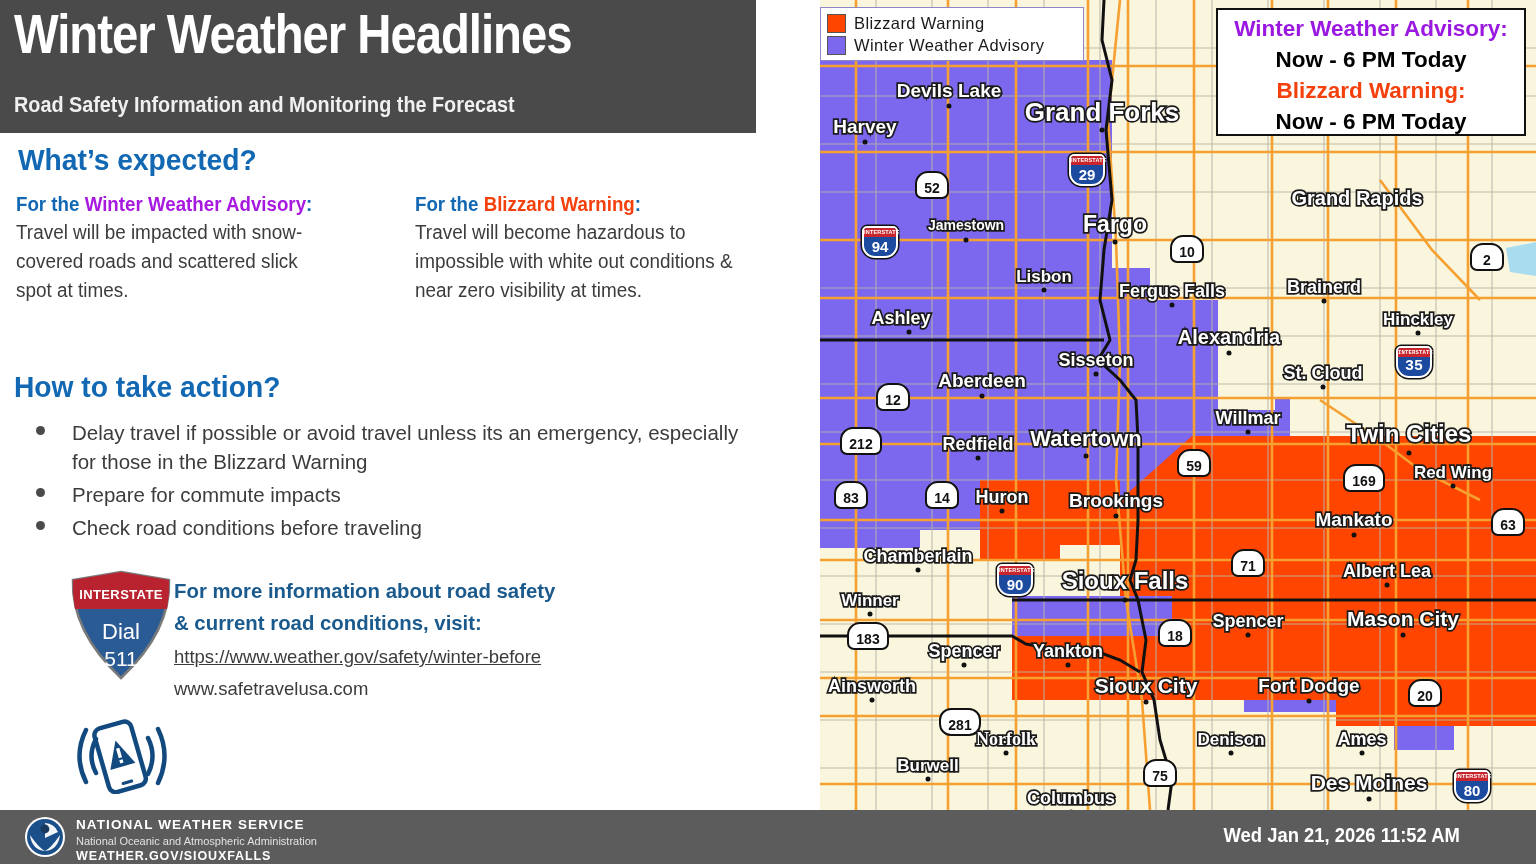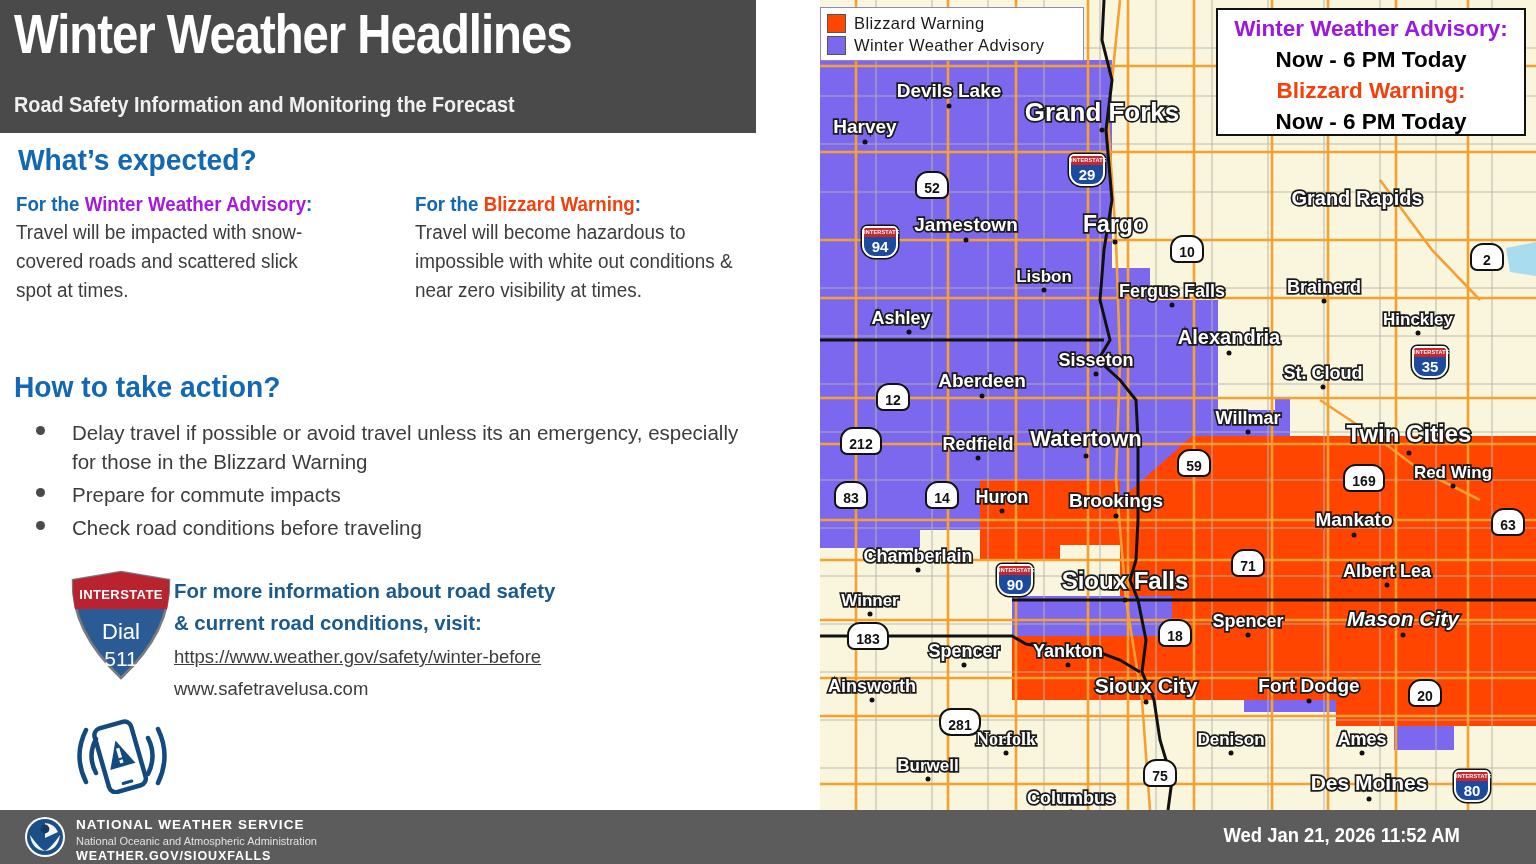--- a/index.html
+++ b/index.html
@@ -251,21 +251,21 @@
   </div>
 
   <div id="city-layer">
         <div class="citydot" style="left: 129px; top: 105.82px;"></div>
         <div class="city" style="left: 129px; top: 91px; font-size: 19px;">Devils Lake</div>
         <div class="citydot" style="left: 45px; top: 141.82px;"></div>
         <div class="city" style="left: 45px; top: 127px; font-size: 19px;">Harvey</div>
         <div class="citydot" style="left: 282px; top: 129.94px;"></div>
         <div class="city" style="left: 282px; top: 112px; font-size: 26px;">Grand Forks</div>
         <div class="citydot" style="left: 146px; top: 239.82px;"></div>
-        <div class="city" style="left: 146px; top: 225px; font-size: 19px;">Jamestown</div>
+        <div class="city" style="left: 146px; top: 225px; font-size: 14px;">Jamestown</div>
         <div class="citydot" style="left: 295px; top: 241.94px;"></div>
         <div class="city" style="left: 295px; top: 224px; font-size: 23px;">Fargo</div>
         <div class="citydot" style="left: 224px; top: 290.26px;"></div>
         <div class="city" style="left: 224px; top: 277px; font-size: 17px;">Lisbon</div>
         <div class="citydot" style="left: 89px; top: 332.04px;"></div>
         <div class="city" style="left: 81px; top: 318px; font-size: 18px;">Ashley</div>
         <div class="citydot" style="left: 352px; top: 305.04px;"></div>
         <div class="city" style="left: 352px; top: 291px; font-size: 18px;">Fergus Falls</div>
         <div class="citydot" style="left: 565px; top: 200.6px;"></div>
         <div class="city" style="left: 537px; top: 185px; font-size: 20px; margin-top: 13px;">Grand Rapids</div>
@@ -301,21 +301,21 @@
         <div class="city" style="left: 567px; top: 571px; font-size: 18px;">Albert Lea</div>
         <div class="citydot" style="left: 98px; top: 570.04px;"></div>
         <div class="city" style="left: 98px; top: 556px; font-size: 18px;">Chamberlain</div>
         <div class="citydot" style="left: 305px; top: 599.72px;"></div>
         <div class="city" style="left: 305px; top: 581px; font-size: 24px;">Sioux Falls</div>
         <div class="citydot" style="left: 50px; top: 614.26px;"></div>
         <div class="city" style="left: 50px; top: 601px; font-size: 17px;">Winner</div>
         <div class="citydot" style="left: 428px; top: 635.04px;"></div>
         <div class="city" style="left: 428px; top: 621px; font-size: 18px;">Spencer</div>
         <div class="citydot" style="left: 583px; top: 635.38px;"></div>
-        <div class="city" style="left: 583px; top: 619px; font-size: 21px; font-style: italic;">Mason City</div>
+        <div class="city" style="left: 583px; top: 619px; font-size: 21px;">Mason City</div>
         <div class="citydot" style="left: 144px; top: 665.04px;"></div>
         <div class="city" style="left: 144px; top: 651px; font-size: 18px;">Spencer</div>
         <div class="citydot" style="left: 248px; top: 665.04px;"></div>
         <div class="city" style="left: 248px; top: 651px; font-size: 18px;">Yankton</div>
         <div class="citydot" style="left: 52px; top: 700.04px;"></div>
         <div class="city" style="left: 52px; top: 686px; font-size: 18px;">Ainsworth</div>
         <div class="citydot" style="left: 326px; top: 702.38px;"></div>
         <div class="city" style="left: 326px; top: 686px; font-size: 21px;">Sioux City</div>
         <div class="citydot" style="left: 489px; top: 700.82px;"></div>
         <div class="city" style="left: 489px; top: 686px; font-size: 19px;">Fort Dodge</div>
@@ -350,21 +350,21 @@
         <div class="shield sh-us" style="left: 340px; top: 773px;">75</div>
         <div class="shield sh-us" style="left: 605px; top: 693px;">20</div>
         <div class="shield sh-i" style="left: 267px; top: 170px;">
           <div class="top">INTERSTATE</div>
           <div class="num">29</div>
         </div>
         <div class="shield sh-i" style="left: 60px; top: 242px;">
           <div class="top">INTERSTATE</div>
           <div class="num">94</div>
         </div>
-        <div class="shield sh-i" style="left: 610px; top: 362px;">
+        <div class="shield sh-i" style="left: 594px; top: 362px; font-family: Liberation Mono, monospace;">
           <div class="top">INTERSTATE</div>
           <div class="num">35</div>
         </div>
         <div class="shield sh-i" style="left: 195px; top: 580px;">
           <div class="top">INTERSTATE</div>
           <div class="num">90</div>
         </div>
         <div class="shield sh-i" style="left: 652px; top: 786px;">
           <div class="top">INTERSTATE</div>
           <div class="num">80</div>

